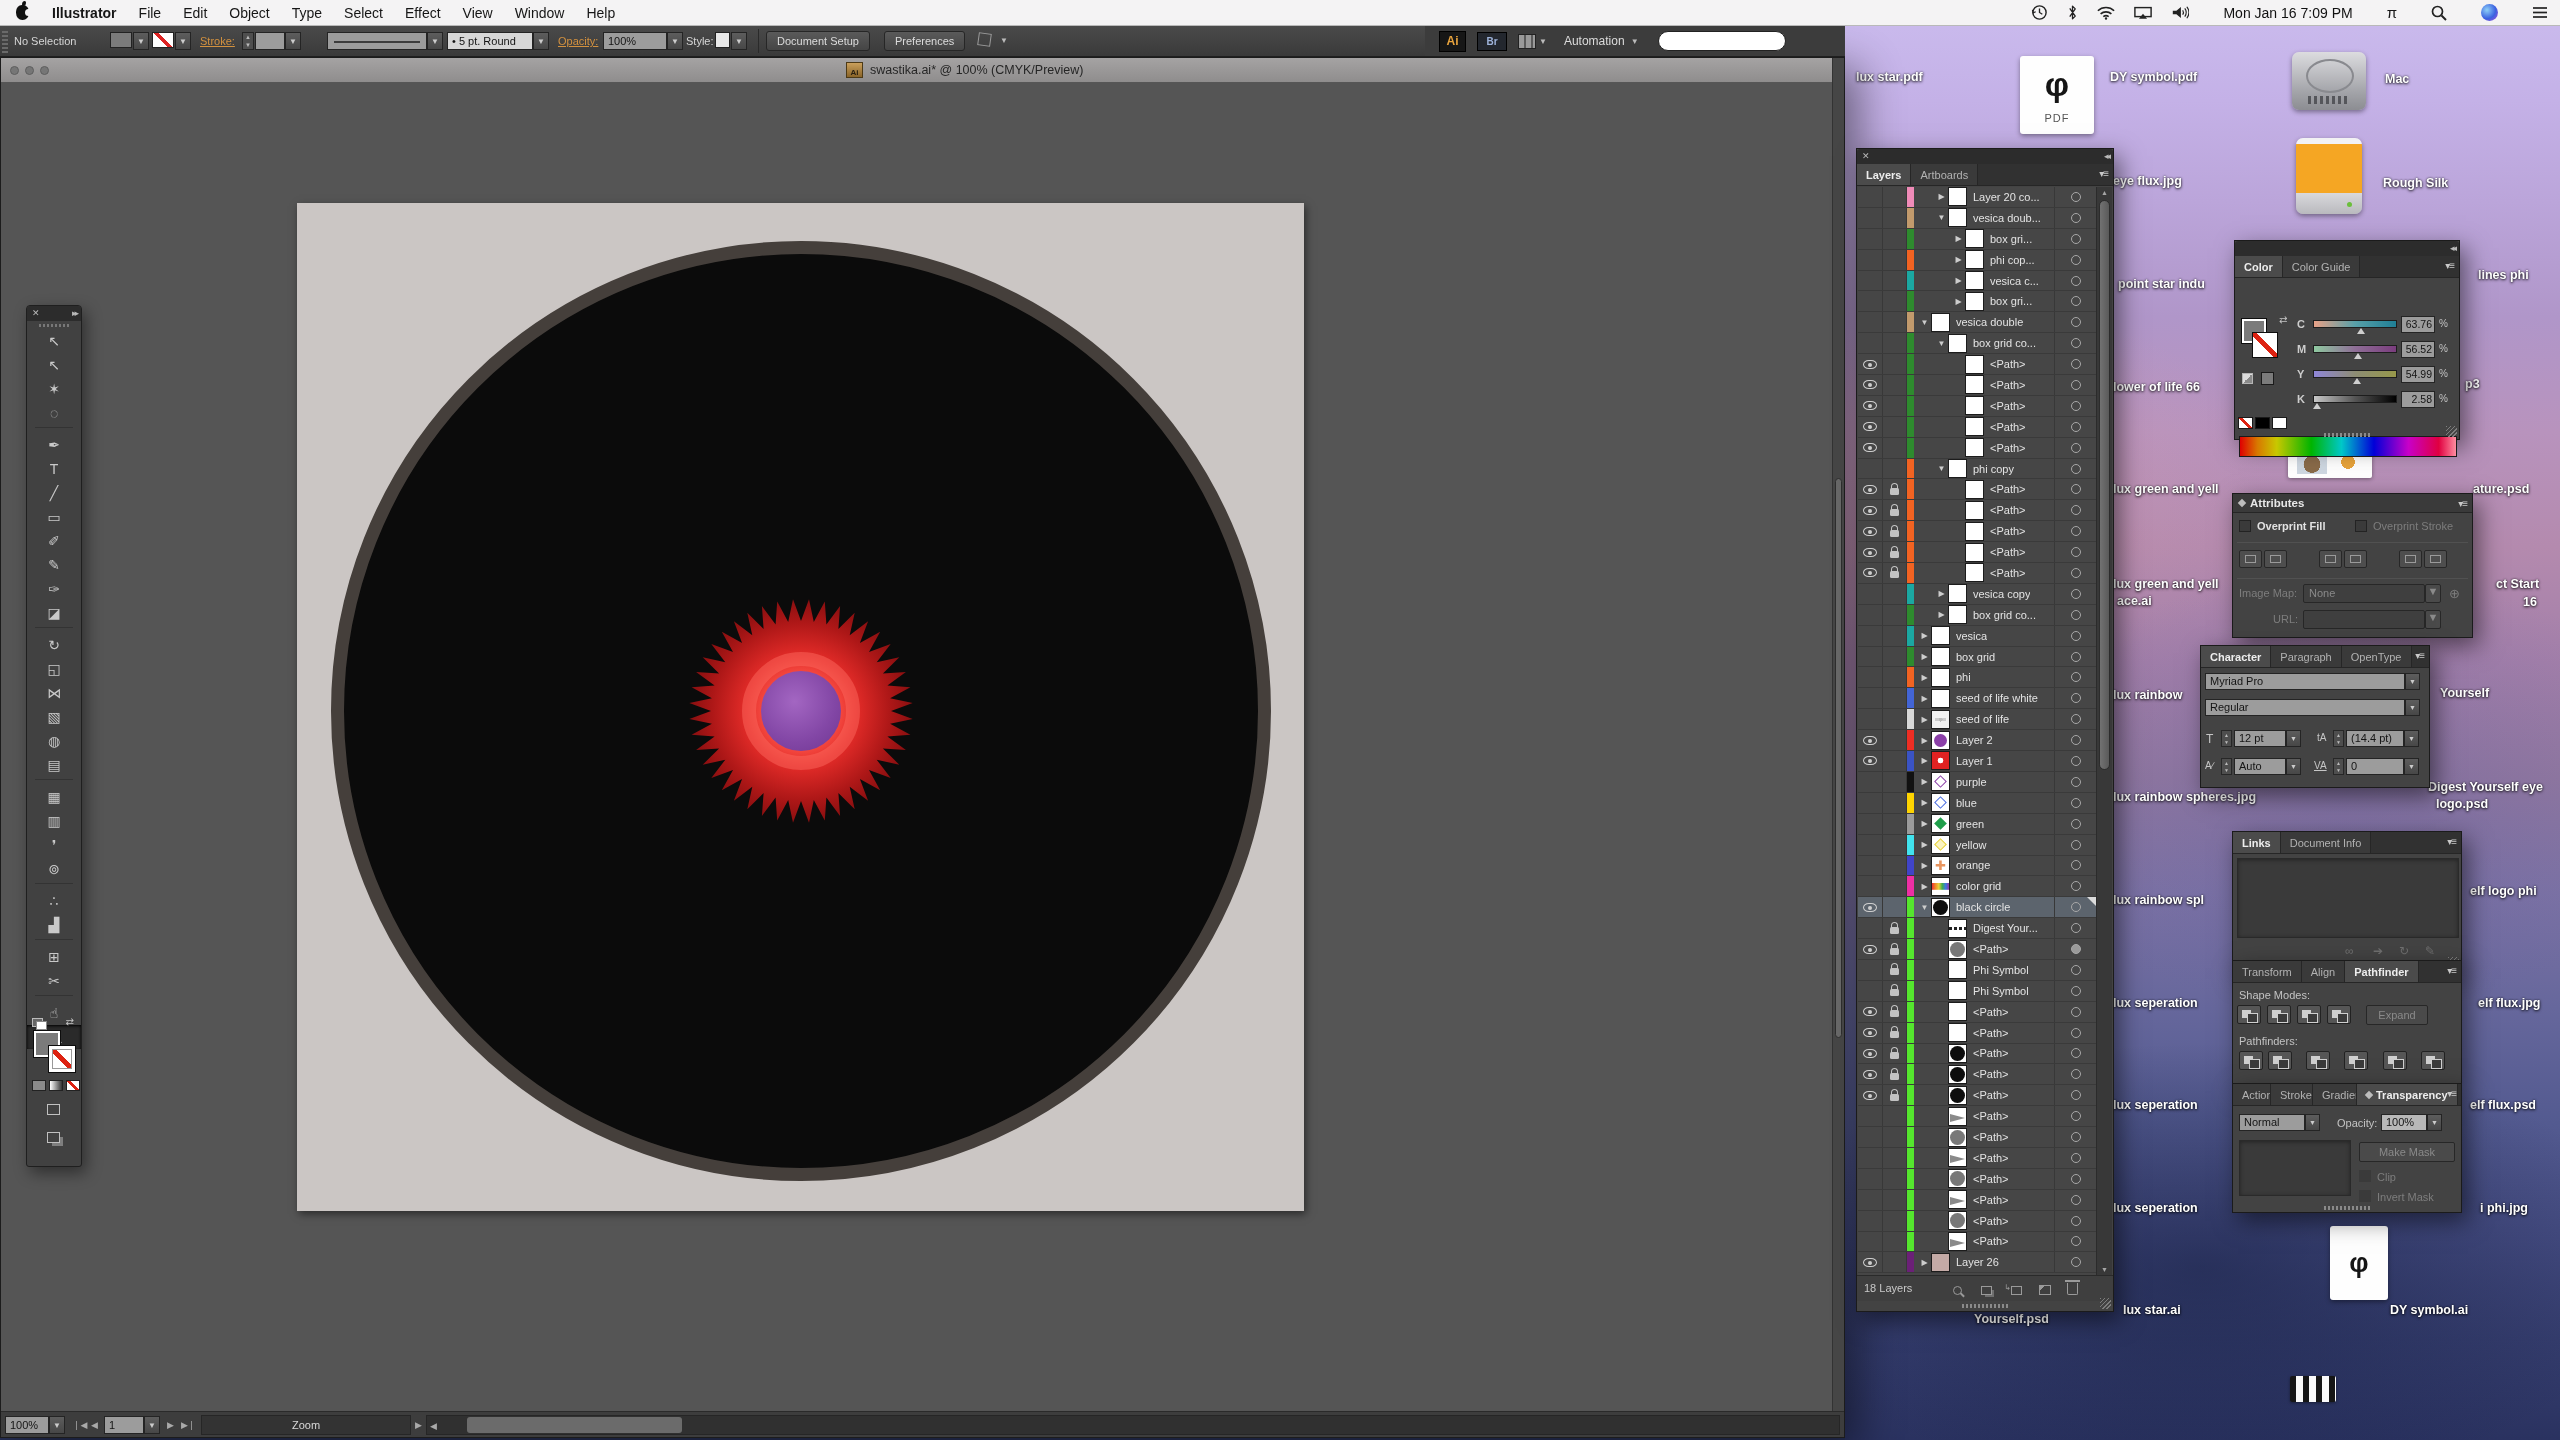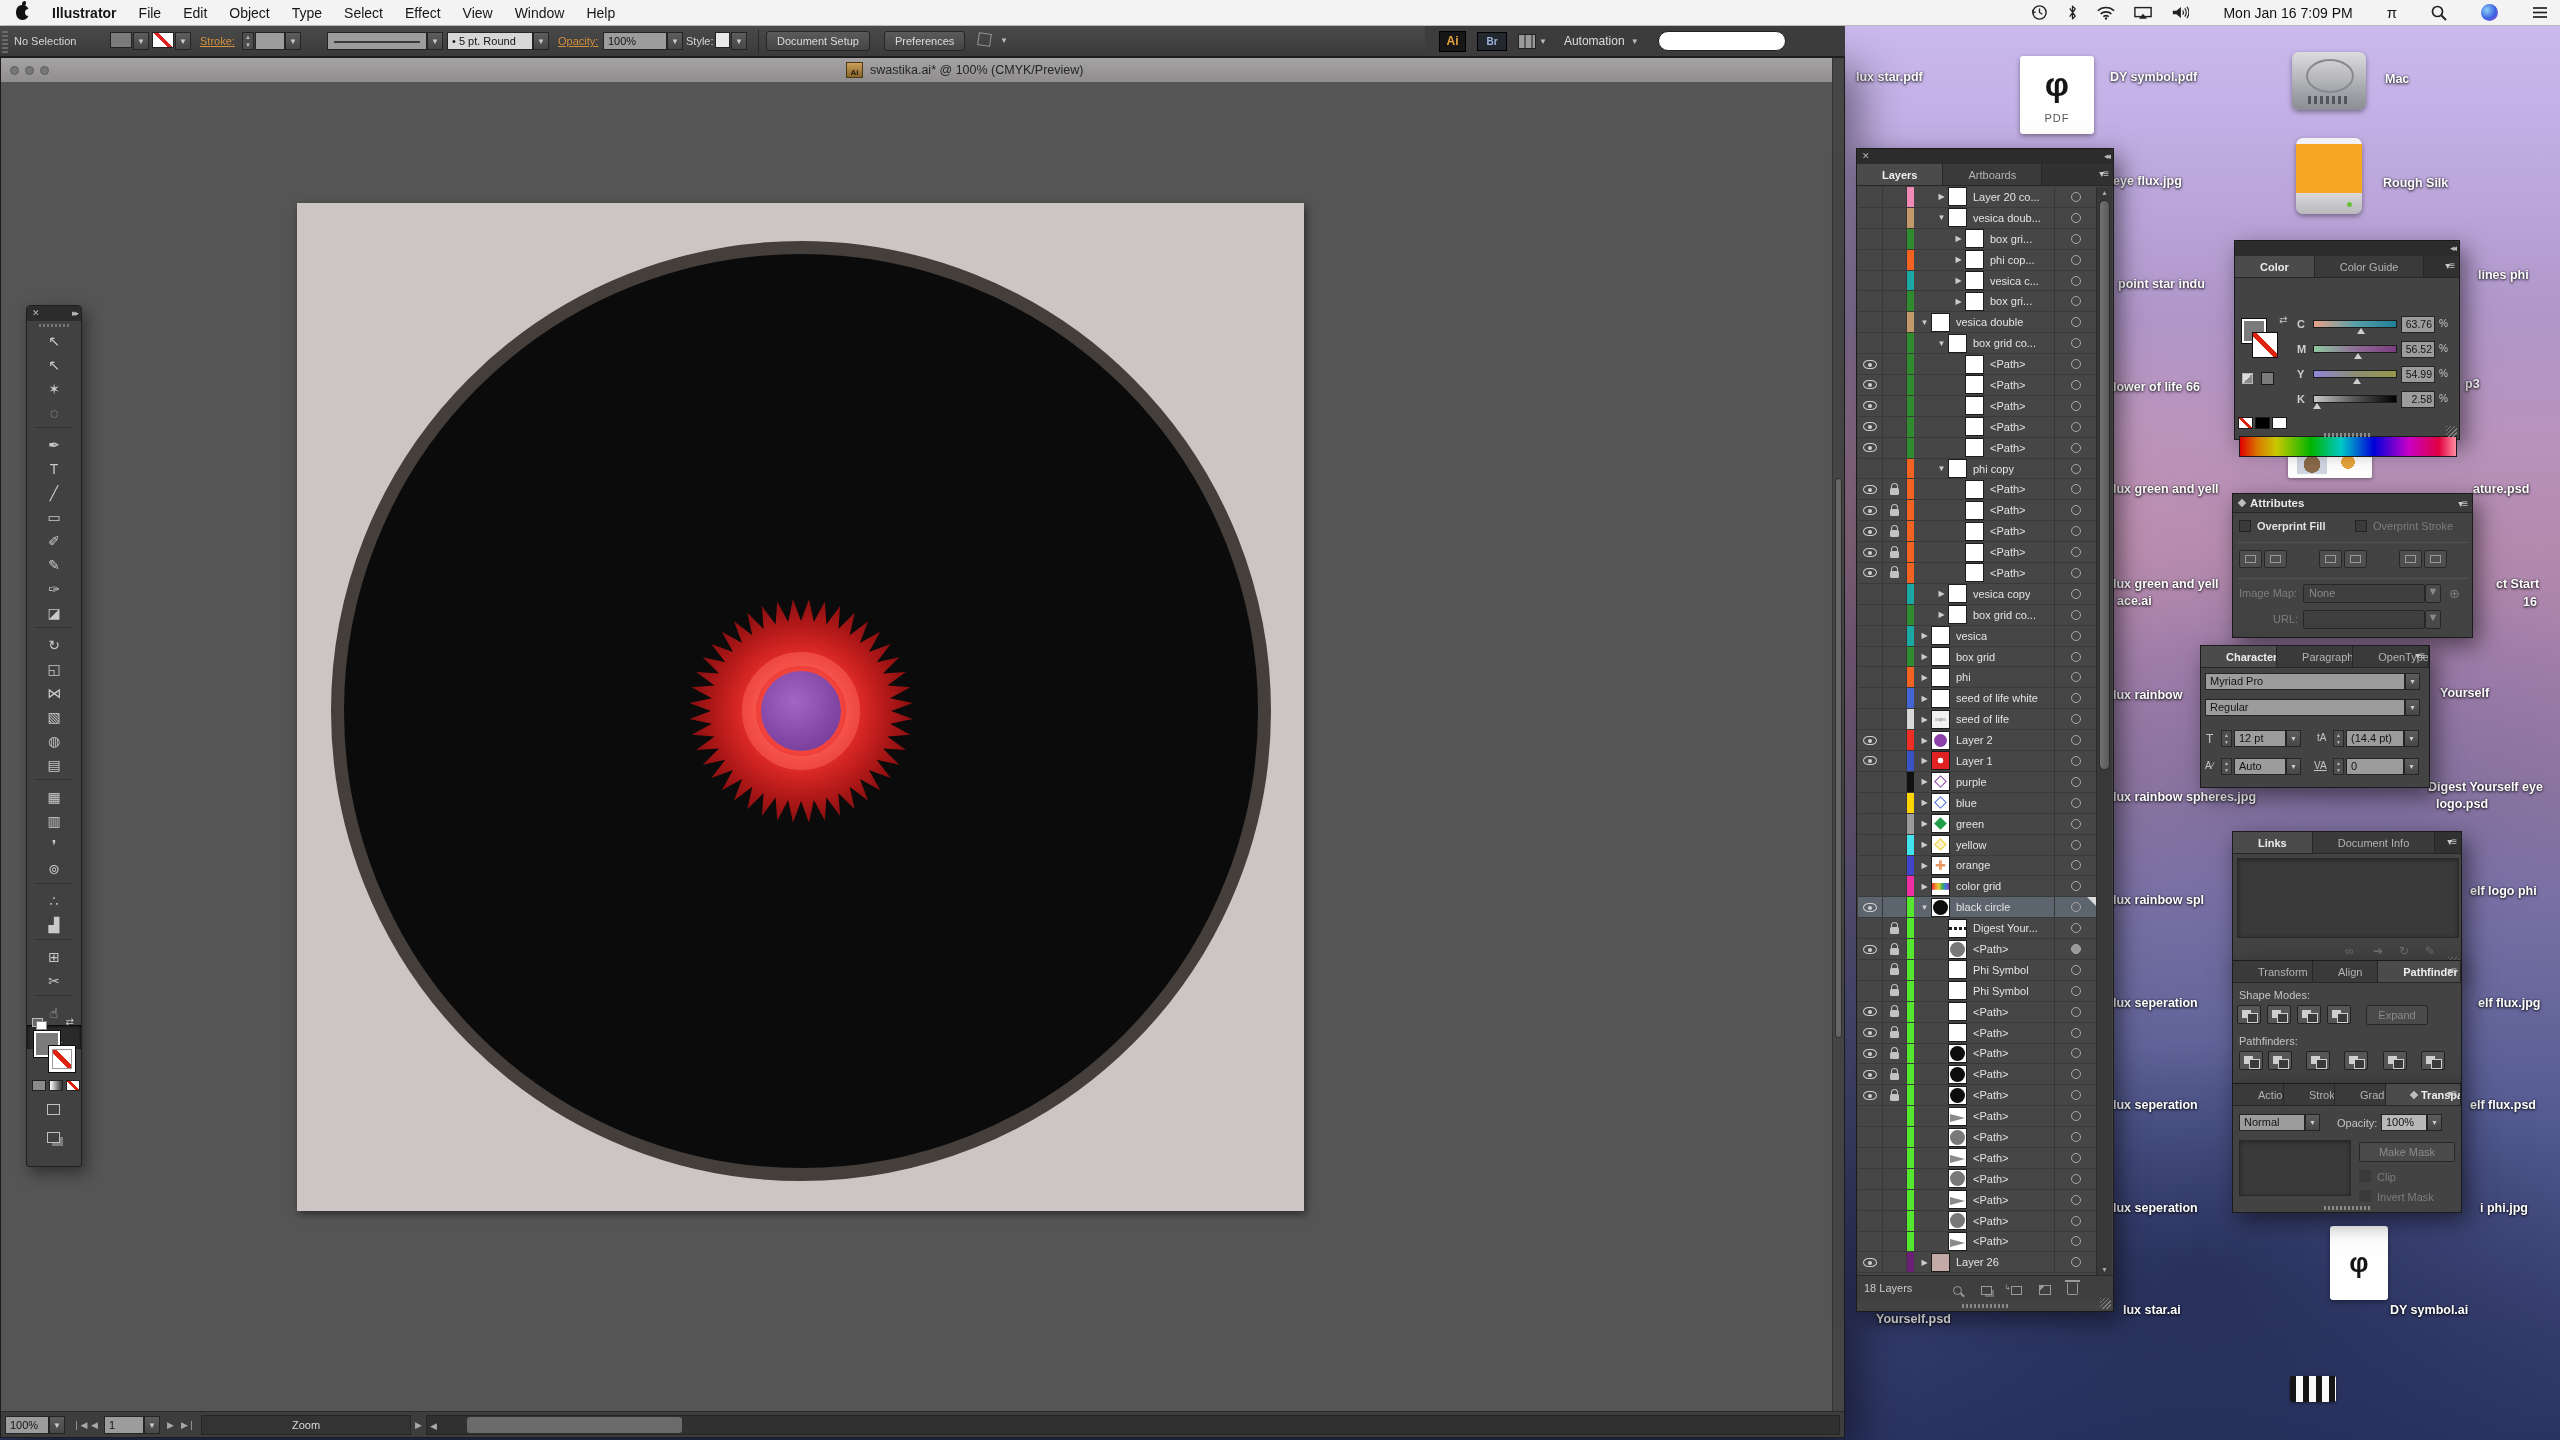--- a/index.html
+++ b/index.html
@@ -137,21 +137,21 @@
   .cgnrow span{width:14px;height:11px;border:1px solid #222;display:inline-block;}
   .cbtn2{background:#8a8a8a;}
   .gbtn2{background:linear-gradient(90deg,#fff,#333);}
   .nbtn2{background:linear-gradient(45deg,transparent 42%,#d21 42% 58%,transparent 58%),#fff;}
   .sqicon{position:absolute;left:20px;width:13px;height:11px;border:1px solid #c0c0c0;}
   .sqicon.dbl{box-shadow:4px 4px 0 -1px #7e7e7e;}
 
   
   .panel{position:absolute;z-index:30;background:#434343;border:1px solid #1b1b1b;box-shadow:6px 8px 22px rgba(0,0,0,.5);}
   .ptabs{display:flex;background:#313131;border-bottom:1px solid #262626;height:22px;position:relative;}
-  .ptab{padding:0 25px;line-height:22px;font-size:11px;color:#b2b2b2;background:#3a3a3a;border-right:1px solid #262626;
+  .ptab{padding:0 9px;line-height:22px;font-size:11px;color:#b2b2b2;background:#3a3a3a;border-right:1px solid #262626;
     white-space:nowrap;overflow:hidden;display:flex;align-items:center;gap:4px;}
   .ptab.act{background:#4b4b4b;color:#ededed;font-weight:bold;}
   .pmenu{position:absolute;right:5px;top:4px;color:#c9c9c9;font-size:10px;letter-spacing:-1px;}
   .diam{width:6px;height:6px;background:#bdbdbd;transform:rotate(45deg);display:inline-block;flex:none;}
   .plabel{font-size:11px;color:#c3c3c3;position:absolute;}
   .dim{color:#7d7d7d !important;}
   .cb{position:absolute;width:12px;height:12px;background:#3a3a3a;border:1px solid #232323;}
   .dimbtn{position:absolute;background:#4a4a4a;border:1px solid #272727;border-radius:2px;color:#8a8a8a;
     font-size:11px;text-align:center;}
   .gdots{position:absolute;left:50%;transform:translateX(-50%);width:46px;height:4px;
@@ -293,21 +293,21 @@
     <span class="dlabel" style="left:2113px;top:893px">lux rainbow spl</span>
     <span class="dlabel" style="left:2470px;top:884px">elf logo phi</span>
     <span class="dlabel" style="left:2113px;top:996px">lux seperation</span>
     <span class="dlabel" style="left:2478px;top:996px">elf flux.jpg</span>
     <span class="dlabel" style="left:2113px;top:1098px">lux seperation</span>
     <span class="dlabel" style="left:2470px;top:1098px">elf flux.psd</span>
     <span class="dlabel" style="left:2113px;top:1201px">lux seperation</span>
     <span class="dlabel" style="left:2480px;top:1201px">i phi.jpg</span>
     <span class="dlabel" style="left:2123px;top:1303px">lux star.ai</span>
     <span class="dlabel" style="left:2390px;top:1303px">DY symbol.ai</span>
-    <span class="dlabel" style="left:1876px;top:1312px">Yourself.psd</span>
+    <span class="dlabel" style="left:1974px;top:1312px">Yourself.psd</span>
   </div>
 <div class="dicon pdficon" style="left:2020px;top:56px;z-index:2">
   <span class="phi">φ</span>
   <span class="pdftag">PDF</span>
 </div>
 <div class="drive silver" style="left:2292px;top:52px;z-index:2"></div>
 <div class="drive orange" style="left:2296px;top:138px;z-index:2"></div>
 <div class="thumbsicon" style="left:2288px;top:446px;z-index:2">
     <i class="th1"></i>
     <i class="th2"></i>

